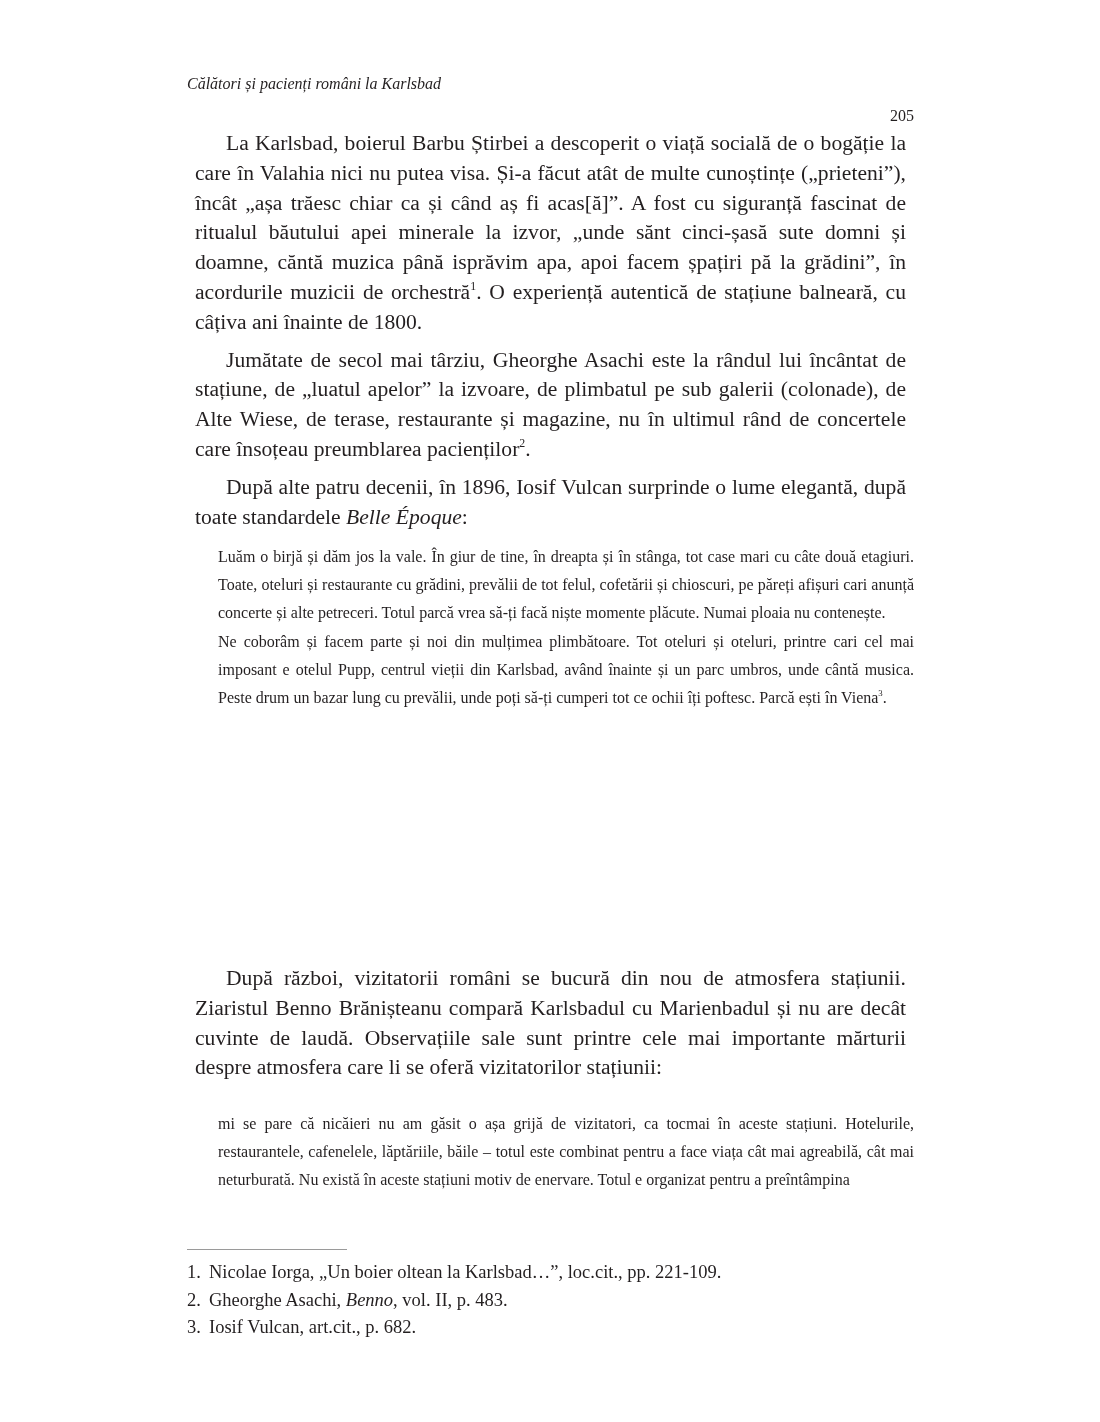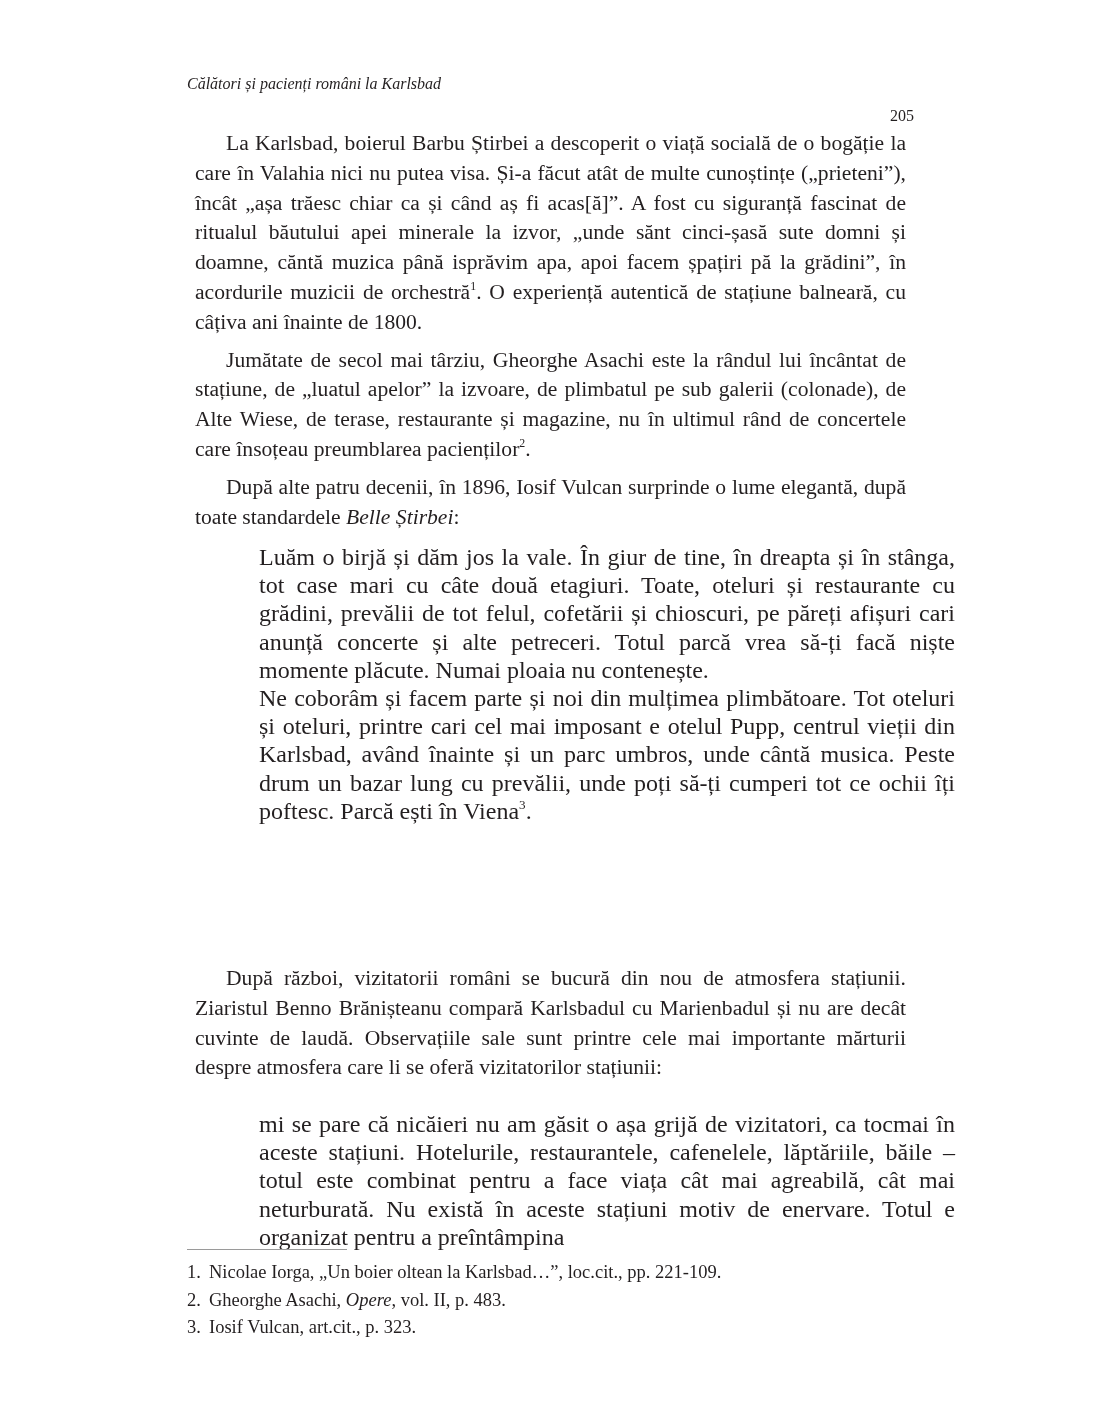--- a/index.html
+++ b/index.html
@@ -4,21 +4,21 @@
 <style>
   html, body { margin: 0; padding: 0; background: #ffffff; }
   body { width: 1100px; height: 1422px; position: relative; overflow: hidden; font-family: "Liberation Serif", "DejaVu Serif", serif; color: #231f20; }
   .page { position: absolute; left: 187px; top: 0; width: 727px; }
   .running-head { position: absolute; top: 75px; left: 0; width: 727px; height: 28px; font-size: 16px; }
   .running-title { position: absolute; left: 0; top: 0; font-style: italic; }
   .page-number { position: absolute; right: 0; top: 0; margin-top: 32px; }
   .body-text { position: absolute; left: 0; width: 727px; font-size: 21.6px; line-height: 29.8px; text-align: justify; }
   .body-text p { margin: 8px; text-indent: 31px; }
   #block1 { top: 121px; }
-  .quote { position: absolute; left: 31px; width: 696px; font-size: 24px; line-height: 28.2px; text-align: justify; margin-left: 41px; }
+  .quote { position: absolute; left: 31px; width: 696px; font-size: 16px; line-height: 28.2px; text-align: justify; }
   .quote p { margin: 0; text-indent: 0; }
   #quote1 { top: 543px; }
   #block2 { top: 956px; }
   #quote2 { top: 1110px; }
   sup { font-size: 0.55em; line-height: 0; vertical-align: 0.75em; }
   .footnote-rule { position: absolute; top: 1249px; left: 0; width: 160px; height: 1px; background: #9a9a9a; }
   .footnotes { position: absolute; top: 1259px; left: 0; width: 727px; font-size: 18.5px; line-height: 27.5px; }
   .fn { display: flex; }
   .fn-num { width: 22px; flex: none; }
   .it { font-style: italic; }
@@ -29,21 +29,21 @@
 <div class="page">
 
   <div class="running-head">
     <span class="running-title">Călători și pacienți români la Karlsbad</span>
     <span class="page-number">205</span>
   </div>
 
   <div class="body-text" id="block1">
     <p><span>La Karlsbad, boierul Barbu Știrbei a descoperit o viață socială de o bogăție la care în Valahia nici nu putea visa. Și-a făcut atât de multe cunoștințe („prieteni”), încât „așa trăesc chiar ca și când aș fi acas[ă]”. A fost cu siguranță fascinat de ritualul băutului apei minerale la izvor, „unde sănt cinci-șasă sute domni și doamne, căntă muzica până isprăvim apa, apoi facem șpațiri pă la grădini”, în acordurile muzicii de orchestră</span><sup>1</sup><span>. O experiență autentică de stațiune balneară, cu câțiva ani înainte de 1800.</span></p>
     <p><span>Jumătate de secol mai târziu, Gheorghe Asachi este la rândul lui încântat de stațiune, de „luatul apelor” la izvoare, de plimbatul pe sub galerii (colonade), de Alte Wiese, de terase, restaurante și magazine, nu în ultimul rând de concertele care însoțeau preumblarea pacienților</span><sup>2</sup><span>.</span></p>
-    <p><span>După alte patru decenii, în 1896, Iosif Vulcan surprinde o lume elegantă, după toate standardele </span><span class="it">Belle Știrbei</span><span>:</span></p>
+    <p><span>După alte patru decenii, în 1896, Iosif Vulcan surprinde o lume elegantă, după toate standardele </span><span class="it">Belle Époque</span><span>:</span></p>
   </div>
 
   <div class="quote" id="quote1">
     <p>Luăm o birjă și dăm jos la vale. În giur de tine, în dreapta și în stânga, tot case mari cu câte două etagiuri. Toate, oteluri și restaurante cu grădini, prevălii de tot felul, cofetării și chioscuri, pe păreți afișuri cari anunță concerte și alte petreceri. Totul parcă vrea să-ți facă niște momente plăcute. Numai ploaia nu contenește.</p>
     <p><span>Ne coborâm și facem parte și noi din mulțimea plimbătoare. Tot oteluri și oteluri, printre cari cel mai imposant e otelul Pupp, centrul vieții din Karlsbad, având înainte și un parc umbros, unde cântă musica. Peste drum un bazar lung cu prevălii, unde poți să-ți cumperi tot ce ochii îți poftesc. Parcă ești în Viena</span><sup>3</sup><span>.</span></p>
   </div>
 
   <div class="body-text" id="block2">
     <p>După război, vizitatorii români se bucură din nou de atmosfera stațiunii. Ziaristul Benno Brănișteanu compară Karlsbadul cu Marienbadul și nu are decât cuvinte de laudă. Observațiile sale sunt printre cele mai importante mărturii despre atmosfera care li se oferă vizitatorilor stațiunii:</p>
   </div>
@@ -54,21 +54,21 @@
 
   <div class="footnote-rule"></div>
 
   <div class="footnotes">
     <div class="fn">
       <span class="fn-num">1.</span>
       <span><span>Nicolae Iorga, „Un boier oltean la Karlsbad…”, loc.cit., pp. 221-109.</span><span class="it"></span><span></span></span>
     </div>
     <div class="fn">
       <span class="fn-num">2.</span>
-      <span><span>Gheorghe Asachi, </span><span class="it">Opere</span><span>, vol. II, p. 483.</span></span>
+      <span><span>Gheorghe Asachi, </span><span class="it">Benno</span><span>, vol. II, p. 483.</span></span>
     </div>
     <div class="fn">
       <span class="fn-num">3.</span>
-      <span><span>Iosif Vulcan, art.cit., p. 323.</span><span class="it"></span><span></span></span>
+      <span><span>Iosif Vulcan, art.cit., p. 682.</span><span class="it"></span><span></span></span>
     </div>
   </div>
 
 </div>
 
 </body></html>

